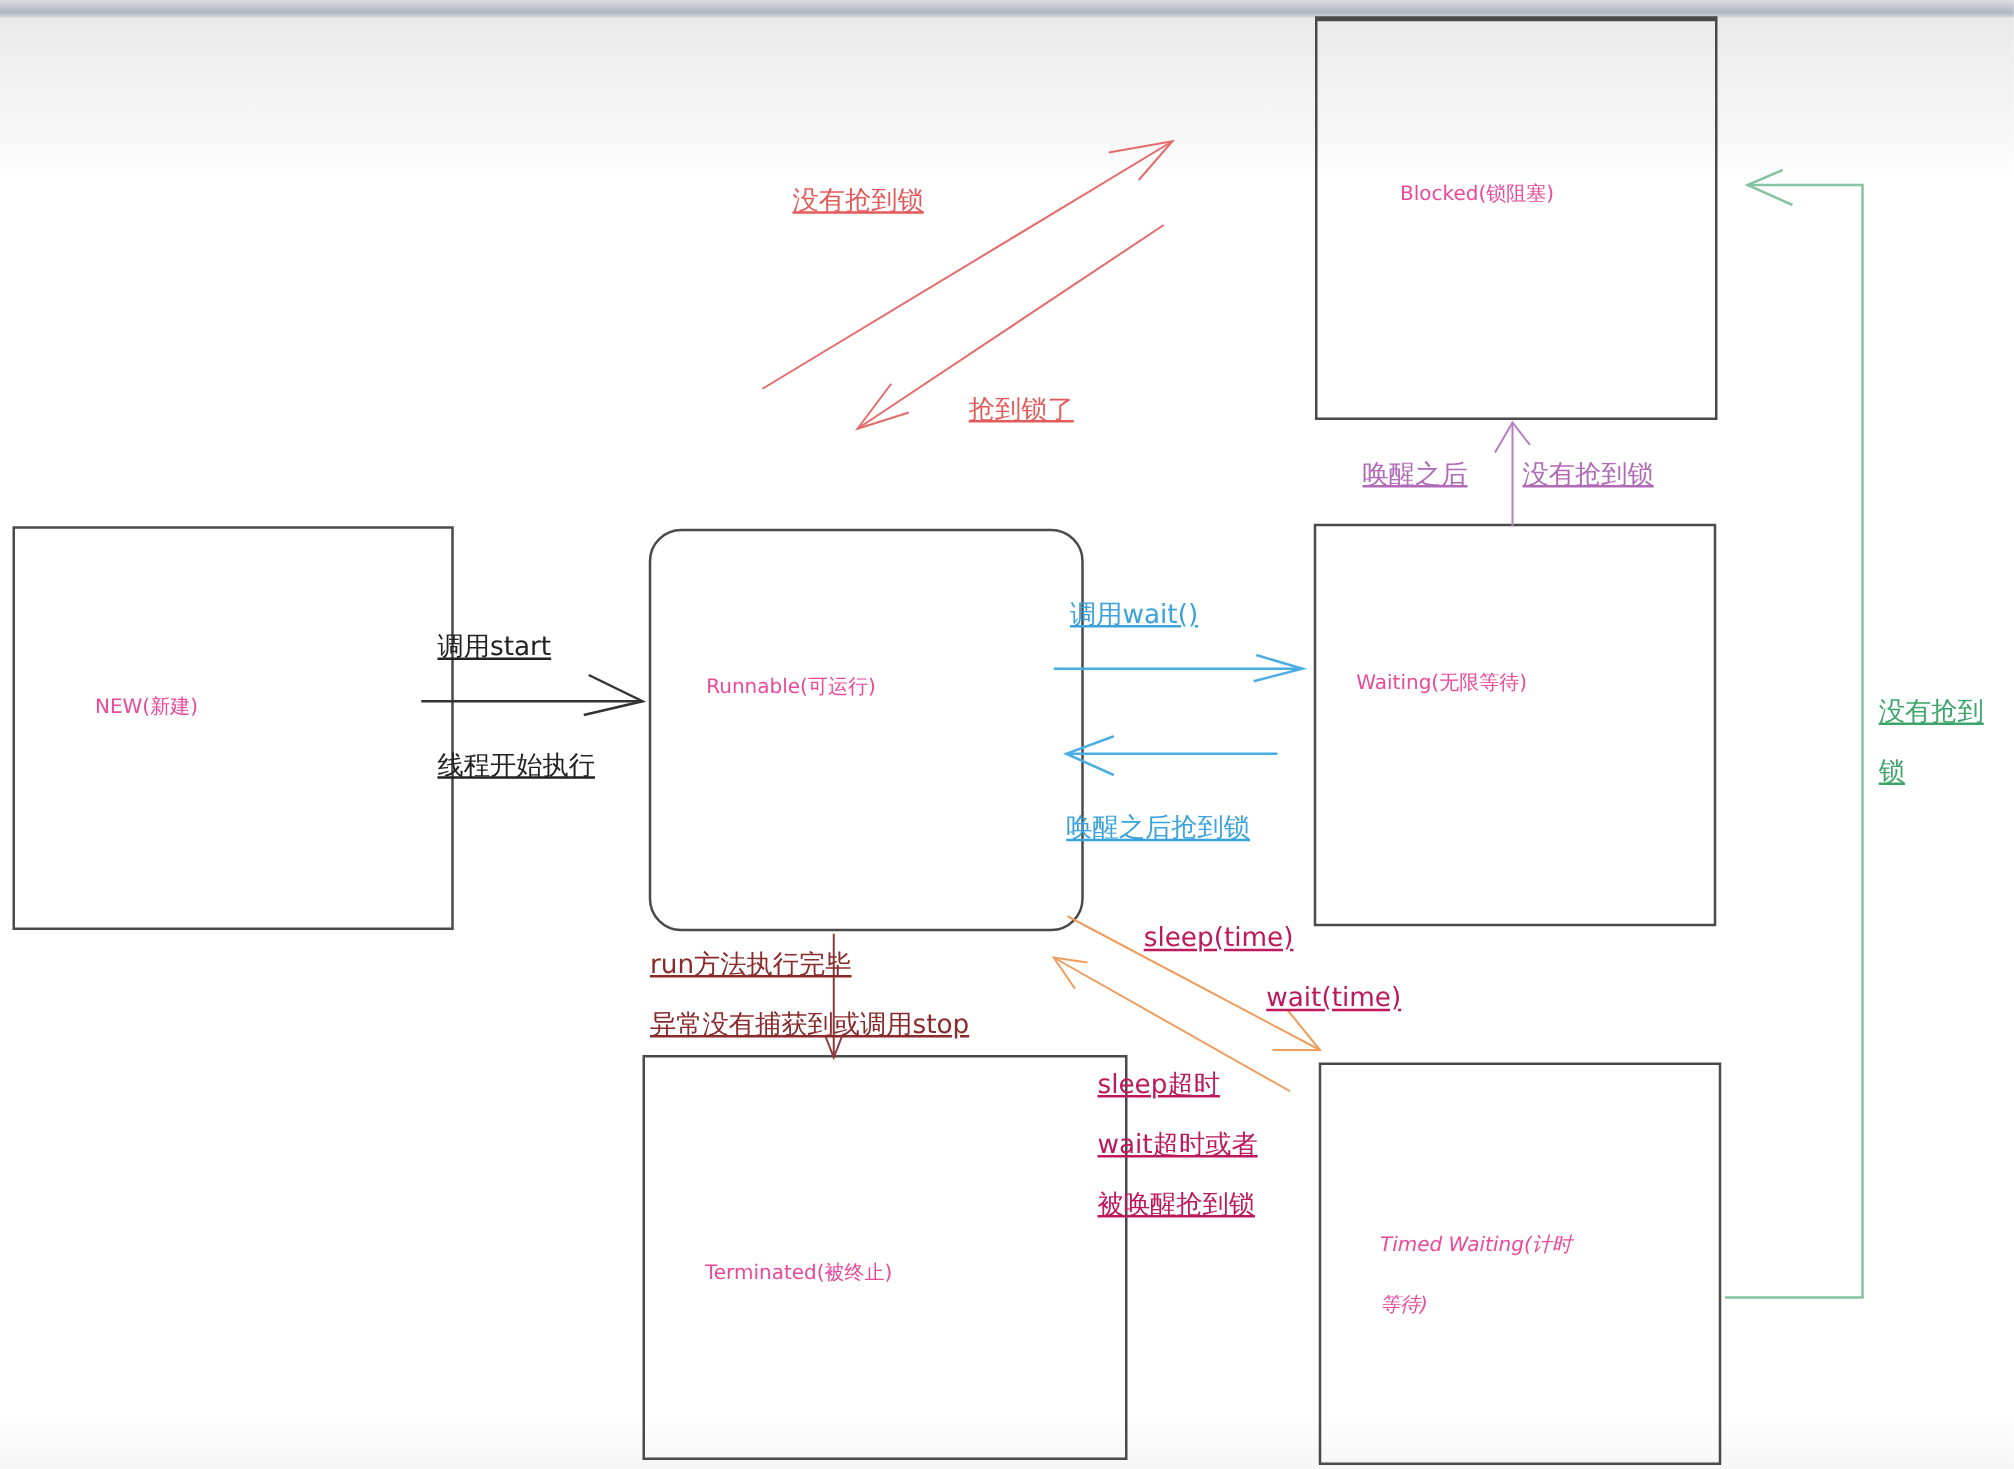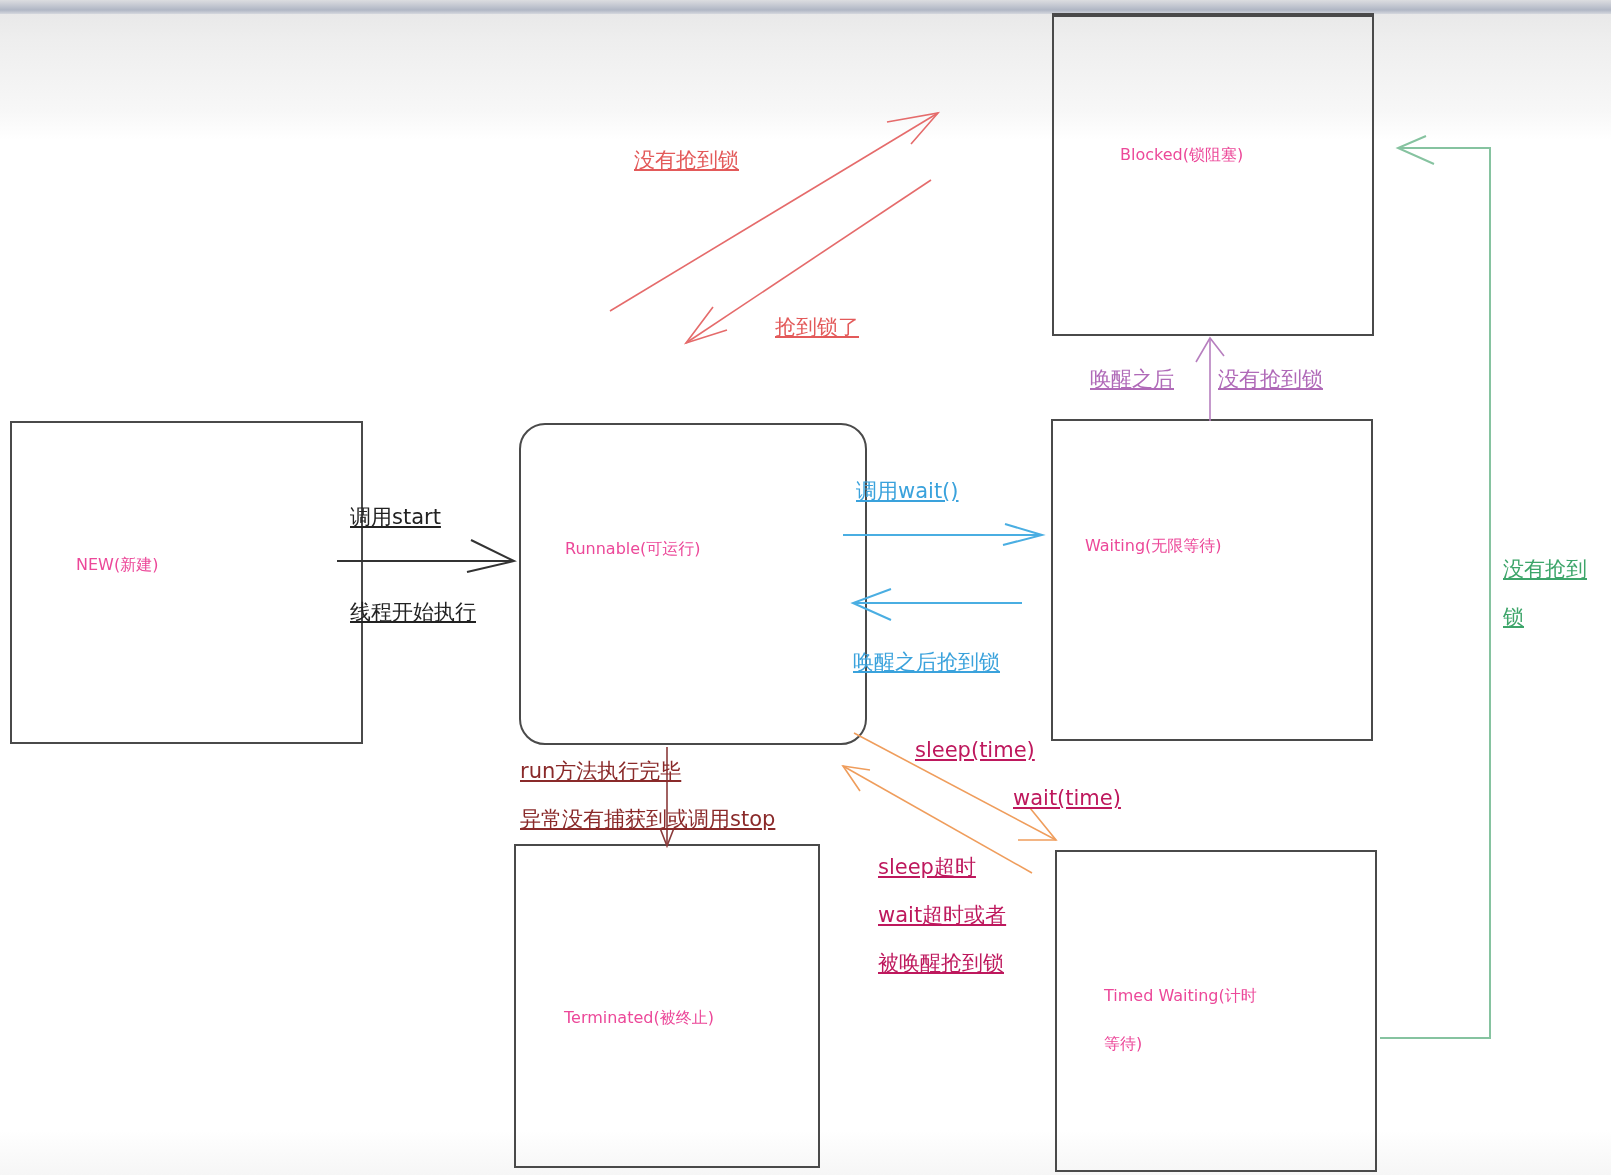--- a/index.html
+++ b/index.html
@@ -43,25 +43,25 @@
 </div>
 
 <div class="state-box" style="left:1052px;top:13px;width:322px;height:323px;border-top-width:4px;">
   <span class="state-label" style="left:66px;top:114px;">Blocked(锁阻塞)</span>
 </div>
 
 <div class="state-box" style="left:1051px;top:419px;width:322px;height:322px;">
   <span class="state-label" style="left:32px;top:101px;">Waiting(无限等待)</span>
 </div>
 
-<div class="state-box" style="left:514px;top:844px;width:306px;height:324px;">
+<div class="state-box" style="left:514px;top:844px;width:388px;height:324px;">
   <span class="state-label" style="left:48px;top:148px;">Terminated(被终止)</span>
 </div>
 
-<div class="state-box" style="left:1055px;top:850px;width:322px;height:322px;">
+<div class="state-box" style="left:1055px;top:850px;width:322px;height:322px;font-style:italic;">
   <span class="state-label" style="left:47px;top:120px;">Timed Waiting(计时</span>
   <span class="state-label" style="left:47px;top:168px;">等待)</span>
 </div>
 
 <svg class="arrows" width="1611" height="1175" fill="none" stroke-width="2">
 
   <g stroke="#333333">
     <line x1="337" y1="561" x2="514" y2="561"></line>
     <polyline points="471,540 514,561 467,572"></polyline>
   </g>

